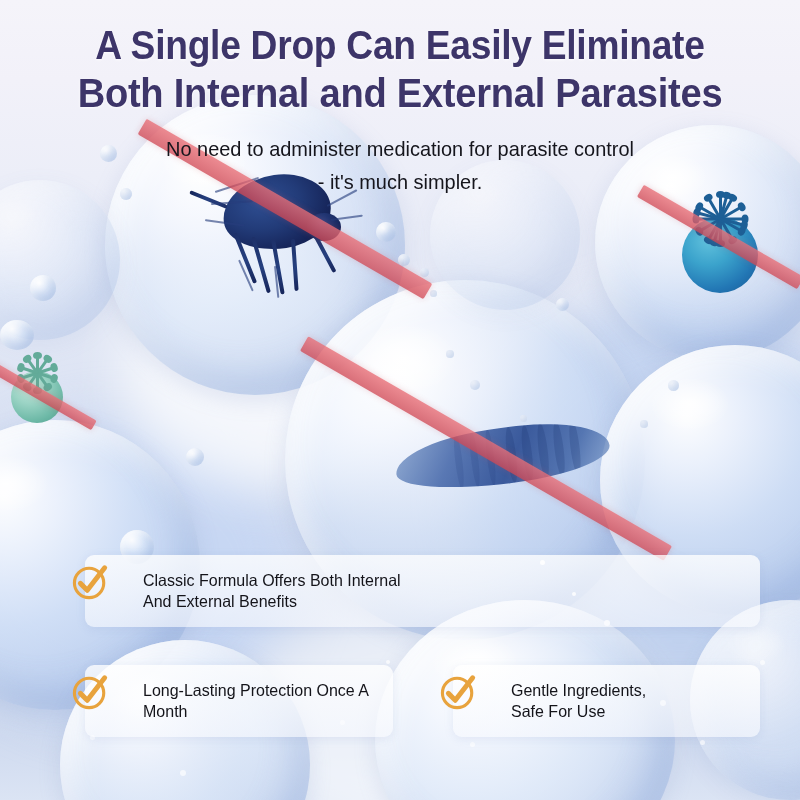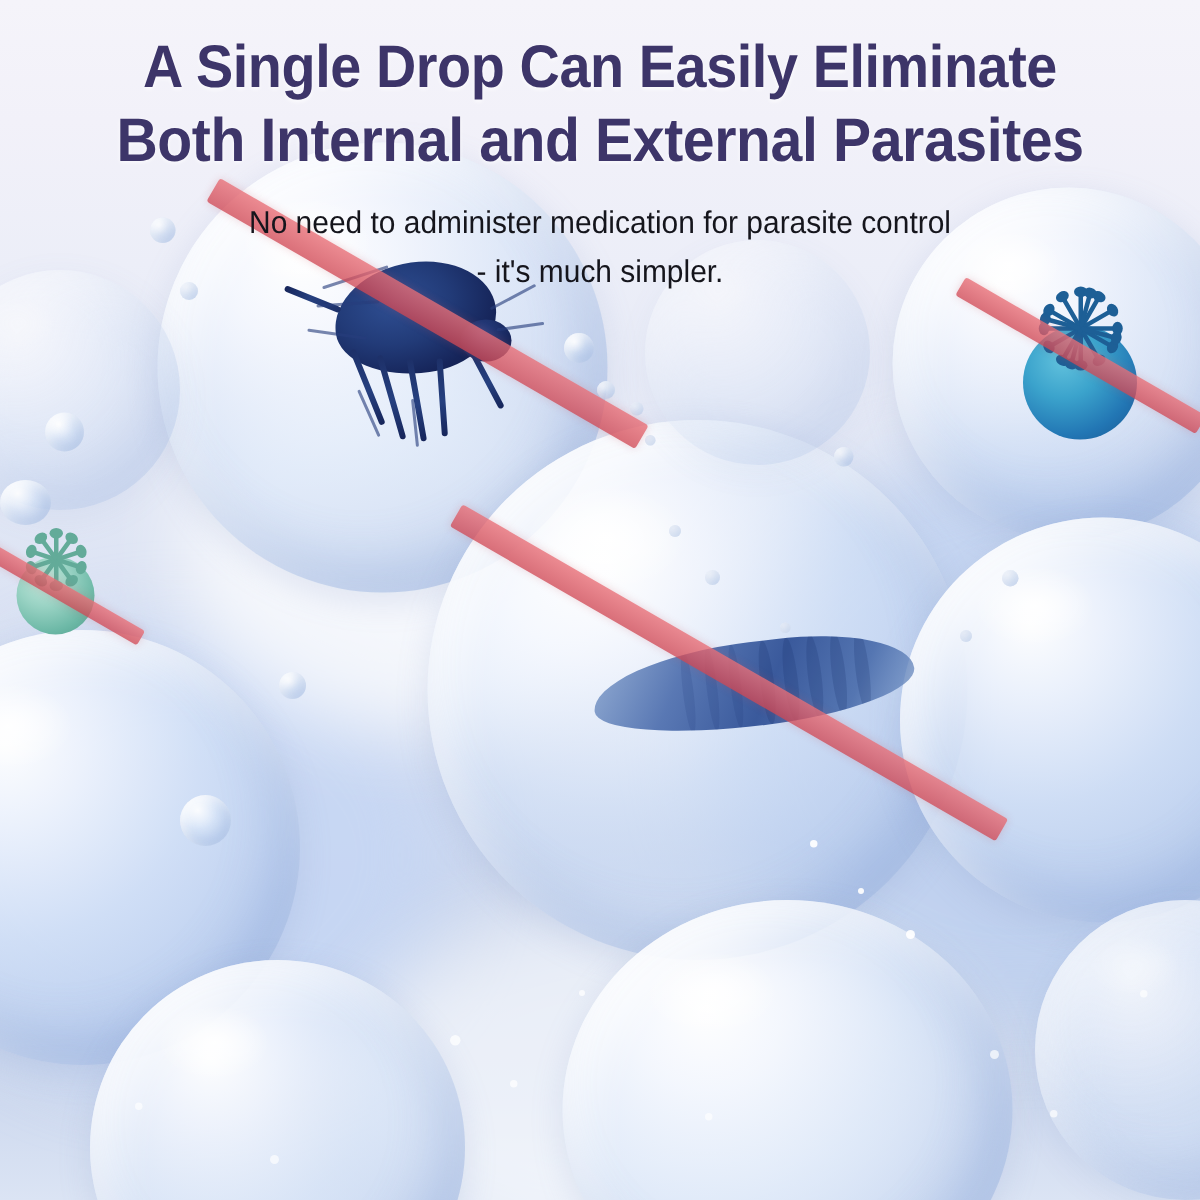--- a/index.html
+++ b/index.html
@@ -382,24 +382,60 @@
 
   <div class="subhead">
     <span>No need to administer medication for parasite control</span>
     <span class="s2">- it's much simpler.</span>
   </div>
 
   <div class="features">
 
     <div class="feat-row">
 
+      <div class="feat">
+        <svg class="check-icon" viewBox="0 0 48 48">
+          <circle cx="23" cy="25" r="16" fill="none" stroke="#e8a33d" stroke-width="3.4"></circle>
+          <path d="M13.5 25.5 L21 33 L40 8.5" fill="none" stroke="#e8a33d" stroke-width="5.4" stroke-linecap="round" stroke-linejoin="round"></path>
+        </svg>
+        <div class="feat-card">
+          <div class="feat-text">
+            <div>Classic Formula Offers Both Internal</div>
+            <div>And External Benefits</div>
+          </div>
+        </div>
+      </div>
 
 
     </div>
 
     <div class="feat-row">
 
-
+      <div class="feat">
+        <svg class="check-icon" viewBox="0 0 48 48">
+          <circle cx="23" cy="25" r="16" fill="none" stroke="#e8a33d" stroke-width="3.4"></circle>
+          <path d="M13.5 25.5 L21 33 L40 8.5" fill="none" stroke="#e8a33d" stroke-width="5.4" stroke-linecap="round" stroke-linejoin="round"></path>
+        </svg>
+        <div class="feat-card">
+          <div class="feat-text">
+            <div>Long-Lasting Protection Once A</div>
+            <div>Month</div>
+          </div>
+        </div>
+      </div>
+
+      <div class="feat">
+        <svg class="check-icon" viewBox="0 0 48 48">
+          <circle cx="23" cy="25" r="16" fill="none" stroke="#e8a33d" stroke-width="3.4"></circle>
+          <path d="M13.5 25.5 L21 33 L40 8.5" fill="none" stroke="#e8a33d" stroke-width="5.4" stroke-linecap="round" stroke-linejoin="round"></path>
+        </svg>
+        <div class="feat-card">
+          <div class="feat-text">
+            <div>Gentle Ingredients,</div>
+            <div>Safe For Use</div>
+          </div>
+        </div>
+      </div>
 
     </div>
   </div>
 
 </div>
 
 </body></html>

